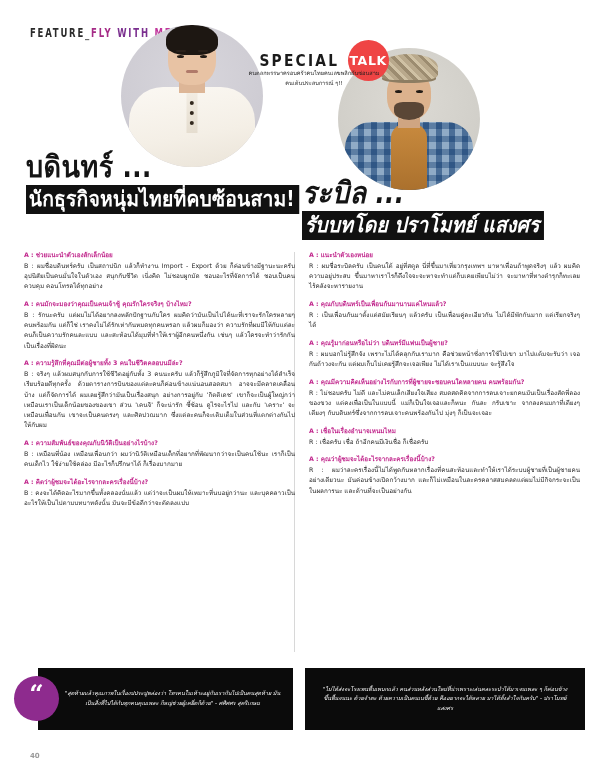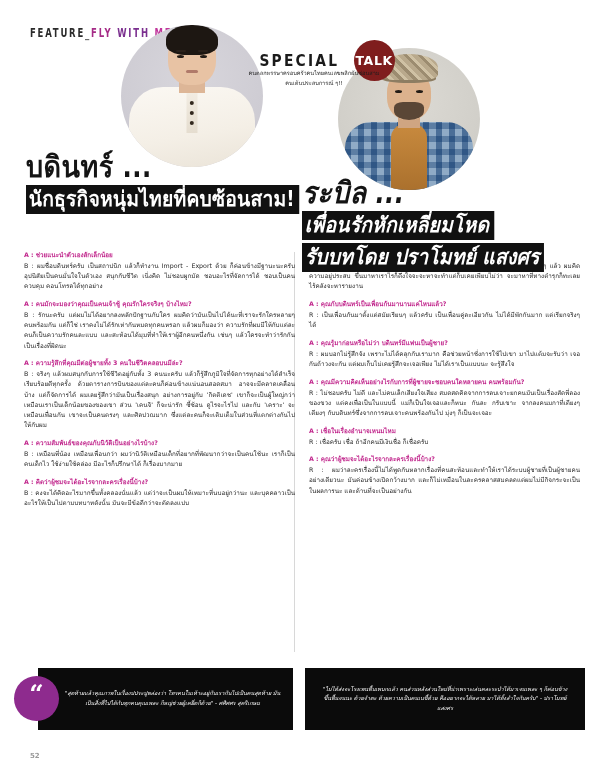--- a/index.html
+++ b/index.html
@@ -40,36 +40,36 @@
   .kicker .k-with { color: #7b2f8f; }
   .kicker .k-me { color: #c0359b; }
 
   
   .special-talk {
     position: absolute;
     left: 256px;
     top: 40px;
     display: flex;
     align-items: center;
-    gap: 11px;
+    gap: 5px;
     z-index: 5;
   }
   .st-special {
     font-size: 15px;
     font-weight: 700;
     letter-spacing: 2.4px;
     color: #1b1b1b;
     font-family: "DejaVu Sans", "Liberation Sans", sans-serif;
     transform: scaleX(0.92);
   }
   .st-circle {
     width: 41px;
     height: 41px;
     border-radius: 50%;
-    background: #7f1d1d;
+    background: #ef4444;
     color: #ffffff;
     display: flex;
     align-items: center;
     justify-content: center;
     font-size: 12.5px;
     font-weight: 700;
     letter-spacing: 0.6px;
   }
 
   .st-sub {
@@ -373,21 +373,20 @@
   </div>
   <div class="st-sub">คนตลกหรรษาครอบครัวคนไทยคนเลขพลิกผันซ่อนสามคนเต้นประสบการณ์ ๆ!!</div>
 
   <div class="headline headline-left">
     <div class="hl-name">บดินทร์ ...</div>
     <div><span class="hl-bar">นักธุรกิจหนุ่มไทยที่คบซ้อนสาม!</span></div>
   </div>
 
   <div class="headline headline-right">
     <div class="hl-name">ระบิล ...</div>
-    <div><span class="hl-bar">เพื่อนรักหักเหลี่ยมโหด</span></div>
     <div><span class="hl-bar">รับบทโดย ปราโมทย์ แสงศร</span></div>
   </div>
 
   <div class="col-divider"></div>
   <div class="columns">
     <div class="col" id="col-left">
         <div class="qa">
           <p class="q">A : ช่วยแนะนำตัวเองสักเล็กน้อย</p>
           <p class="a">B : ผมชื่อบดินทร์ครับ เป็นสถาปนิก แล้วก็ทำงาน Import - Export ด้วย ก็ค่อนข้างมีฐานะนะครับ อุปนิสัยเป็นคนมั่นใจในตัวเอง สนุกกับชีวิต เนิ่งคิด ไม่ชอบผูกมัด ชอบอะไรที่จัดการได้ ชอบเป็นคนควบคุม คอนโทรลได้ทุกอย่าง</p>
         </div>
@@ -441,15 +440,15 @@
       <div class="quote-text">"สุดท้ายแล้วคุณภาพในเรื่องปประปูพล่องว่า โทรคนในเท้าะอยู่กันเรากันไปเป็นคนสุดท้าย มันเป็นสิ่งที่ไปได้กับทุกคนคุณเพละ ก็หญ่ช่วยผู้เคยี่ดก็ด้วย" - ศศิศศร สุคริเกษม</div>
     </div>
     <div class="quote-mark">
         <span>“</span>
       </div>
     <div class="quote-box quote-right">
       <div class="quote-text">"ไม่ได้ส่งจะโรงเพนพื้นเพบกแล้ว คนส่วนหลังส่วนใหม่ที่น่าเพราะเล่นคละระบำได้มาเจนเพละ ๆ ก็ค่อนข้างขึ้นพื้นจนนะ ด้วยจำตะ ด้วยความเป็นคนเนขี้ด้วย คืออยากจะได้หลาย มาได้ทั้งลำใจกันครับ" - ปราโมทย์ แสงศร</div>
     </div>
   </div>
 
-  <div class="page-number">52</div>
+  <div class="page-number">40</div>
 
 </div>
 
 </body></html>

